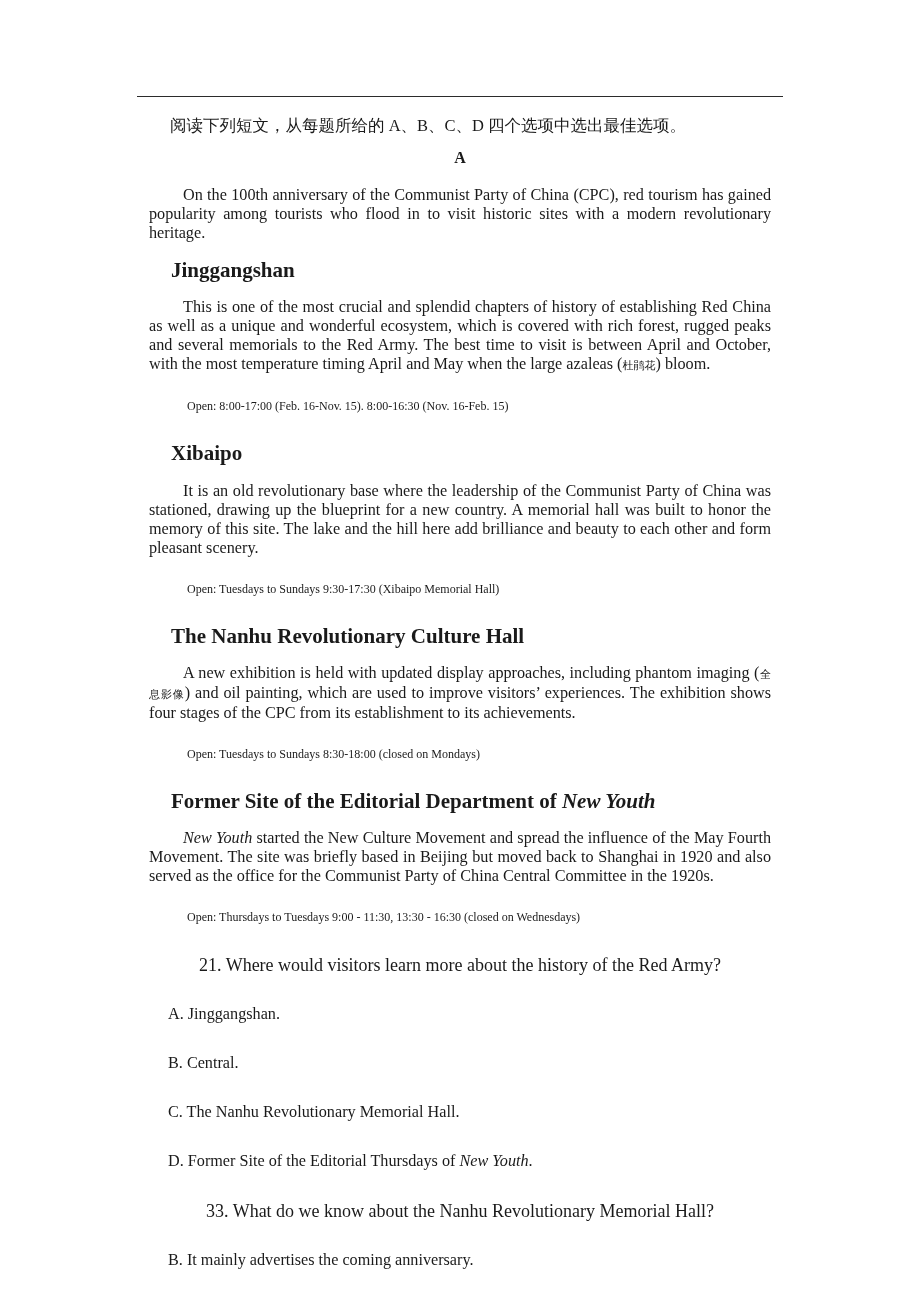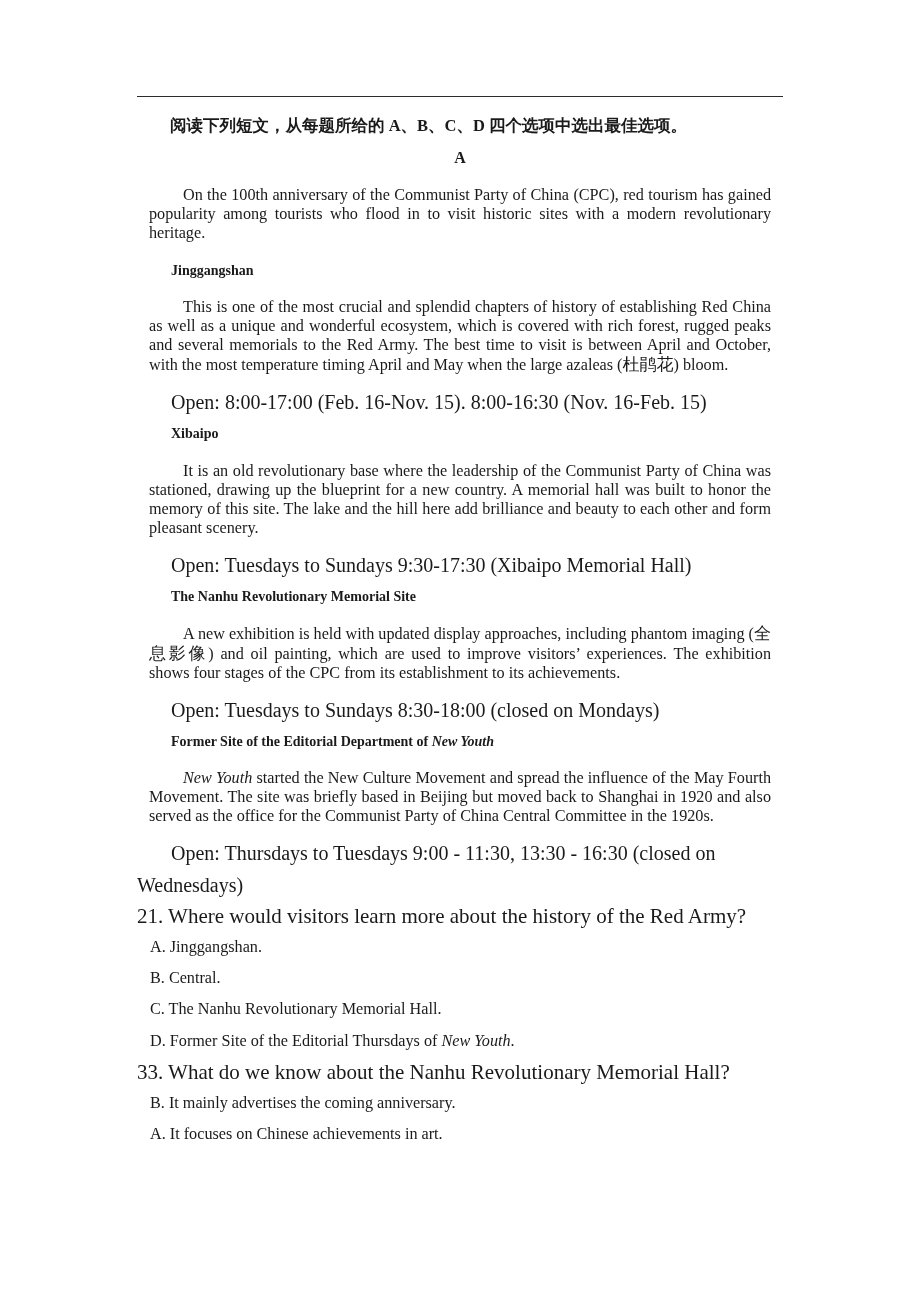--- a/index.html
+++ b/index.html
@@ -29,73 +29,72 @@
     top: 110px;
     width: 646px;
   }
   
   .line-cn {
     font-size: 16.5px;
     line-height: 31px;
     text-indent: 33px;
     margin: 0 0 1px 0;
     font-family: "Liberation Serif", "DejaVu Serif", serif;
-    font-weight: bold;
   }
   .section-letter {
     text-align: center;
     font-weight: bold;
     font-size: 16px;
     line-height: 32px;
     margin: 0;
   }
   p.body {
     font-size: 16.2px;
     line-height: 19px;
     margin: 12px;
     text-align: justify;
     text-justify: inter-word;
     text-indent: 34px;
     -webkit-hyphens: none;
     hyphens: none;
   }
   h4.sub {
-    font-size: 14px;
+    font-size: 21px;
     line-height: 31.2px;
     font-weight: bold;
     margin: 0;
     text-indent: 34px;
   }
   p.open {
-    font-size: 20px;
+    font-size: 12px;
     line-height: 31.2px;
-    margin: 0;
+    margin: 16px;
     text-indent: 34px;
     text-align: left;
   }
   .q-stem {
-    font-size: 21px;
+    font-size: 18px;
     line-height: 31.2px;
-    margin: 0;
+    margin: 8px;
     text-indent: 0;
-    text-align: left;
+    text-align: center;
   }
   .q-option {
     font-size: 16.2px;
     line-height: 31.2px;
-    margin: 0;
+    margin: 18px;
     text-indent: 0;
     padding-left: 13px;
     text-align: left;
   }
   i, .ital { font-style: italic; }
   .bi { font-style: italic; font-weight: bold; }
   .cn {
     font-family: "DejaVu Sans", "Liberation Sans", sans-serif;
-    font-size: 17px;
+    font-size: 11px;
   }
 </style>
 </head>
 <body>
 
 <div class="header-rule"></div>
 
 <div class="content">
 
   <p class="line-cn">阅读下列短文，从每题所给的 A、B、C、D 四个选项中选出最佳选项。</p>
@@ -105,21 +104,21 @@
   <p class="body">On the 100th anniversary of the Communist Party of China (CPC), red tourism has gained popularity among tourists who flood in to visit historic sites with a modern revolutionary heritage.</p>
 
   <h4 class="sub">Jinggangshan</h4>
   <p class="body"><span>This is one of the most crucial and splendid chapters of history of establishing Red China as well as a unique and wonderful ecosystem, which is covered with rich forest, rugged peaks and several memorials to the Red Army. The best time to visit is between April and October, with the most temperature timing April and May when the large azaleas (</span><span class="cn">杜鹃花</span><span>) bloom.</span></p>
   <p class="open">Open: 8:00-17:00 (Feb. 16-Nov. 15). 8:00-16:30 (Nov. 16-Feb. 15)</p>
 
   <h4 class="sub">Xibaipo</h4>
   <p class="body">It is an old revolutionary base where the leadership of the Communist Party of China was stationed, drawing up the blueprint for a new country. A memorial hall was built to honor the memory of this site. The lake and the hill here add brilliance and beauty to each other and form pleasant scenery.</p>
   <p class="open">Open: Tuesdays to Sundays 9:30-17:30 (Xibaipo Memorial Hall)</p>
 
-  <h4 class="sub">The Nanhu Revolutionary Memorial Site</h4>
+  <h4 class="sub">The Nanhu Revolutionary Culture Hall</h4>
   <p class="body"><span>A new exhibition is held with updated display approaches, including phantom imaging (</span><span class="cn">全息影像</span><span>) and oil painting, which are used to improve visitors’ experiences. The exhibition shows four stages of the CPC from its establishment to its achievements.</span></p>
   <p class="open">Open: Tuesdays to Sundays 8:30-18:00 (closed on Mondays)</p>
 
   <h4 class="sub"><span>Former Site of the Editorial Department of </span><span class="bi">New Youth</span></h4>
   <p class="body"><span class="ital">New Youth</span><span> started the New Culture Movement and spread the influence of the May Fourth Movement. The site was briefly based in Beijing but moved back to Shanghai in 1920 and also served as the office for the Communist Party of China Central Committee in the 1920s.</span></p>
   <p class="open">Open: Thursdays to Tuesdays 9:00 - 11:30, 13:30 - 16:30 (closed on Wednesdays)</p>
 
   <p class="q-stem">21. Where would visitors learn more about the history of the Red Army?</p>
   <p class="q-option">A. Jinggangshan.</p>
   <p class="q-option">B. Central.</p>

